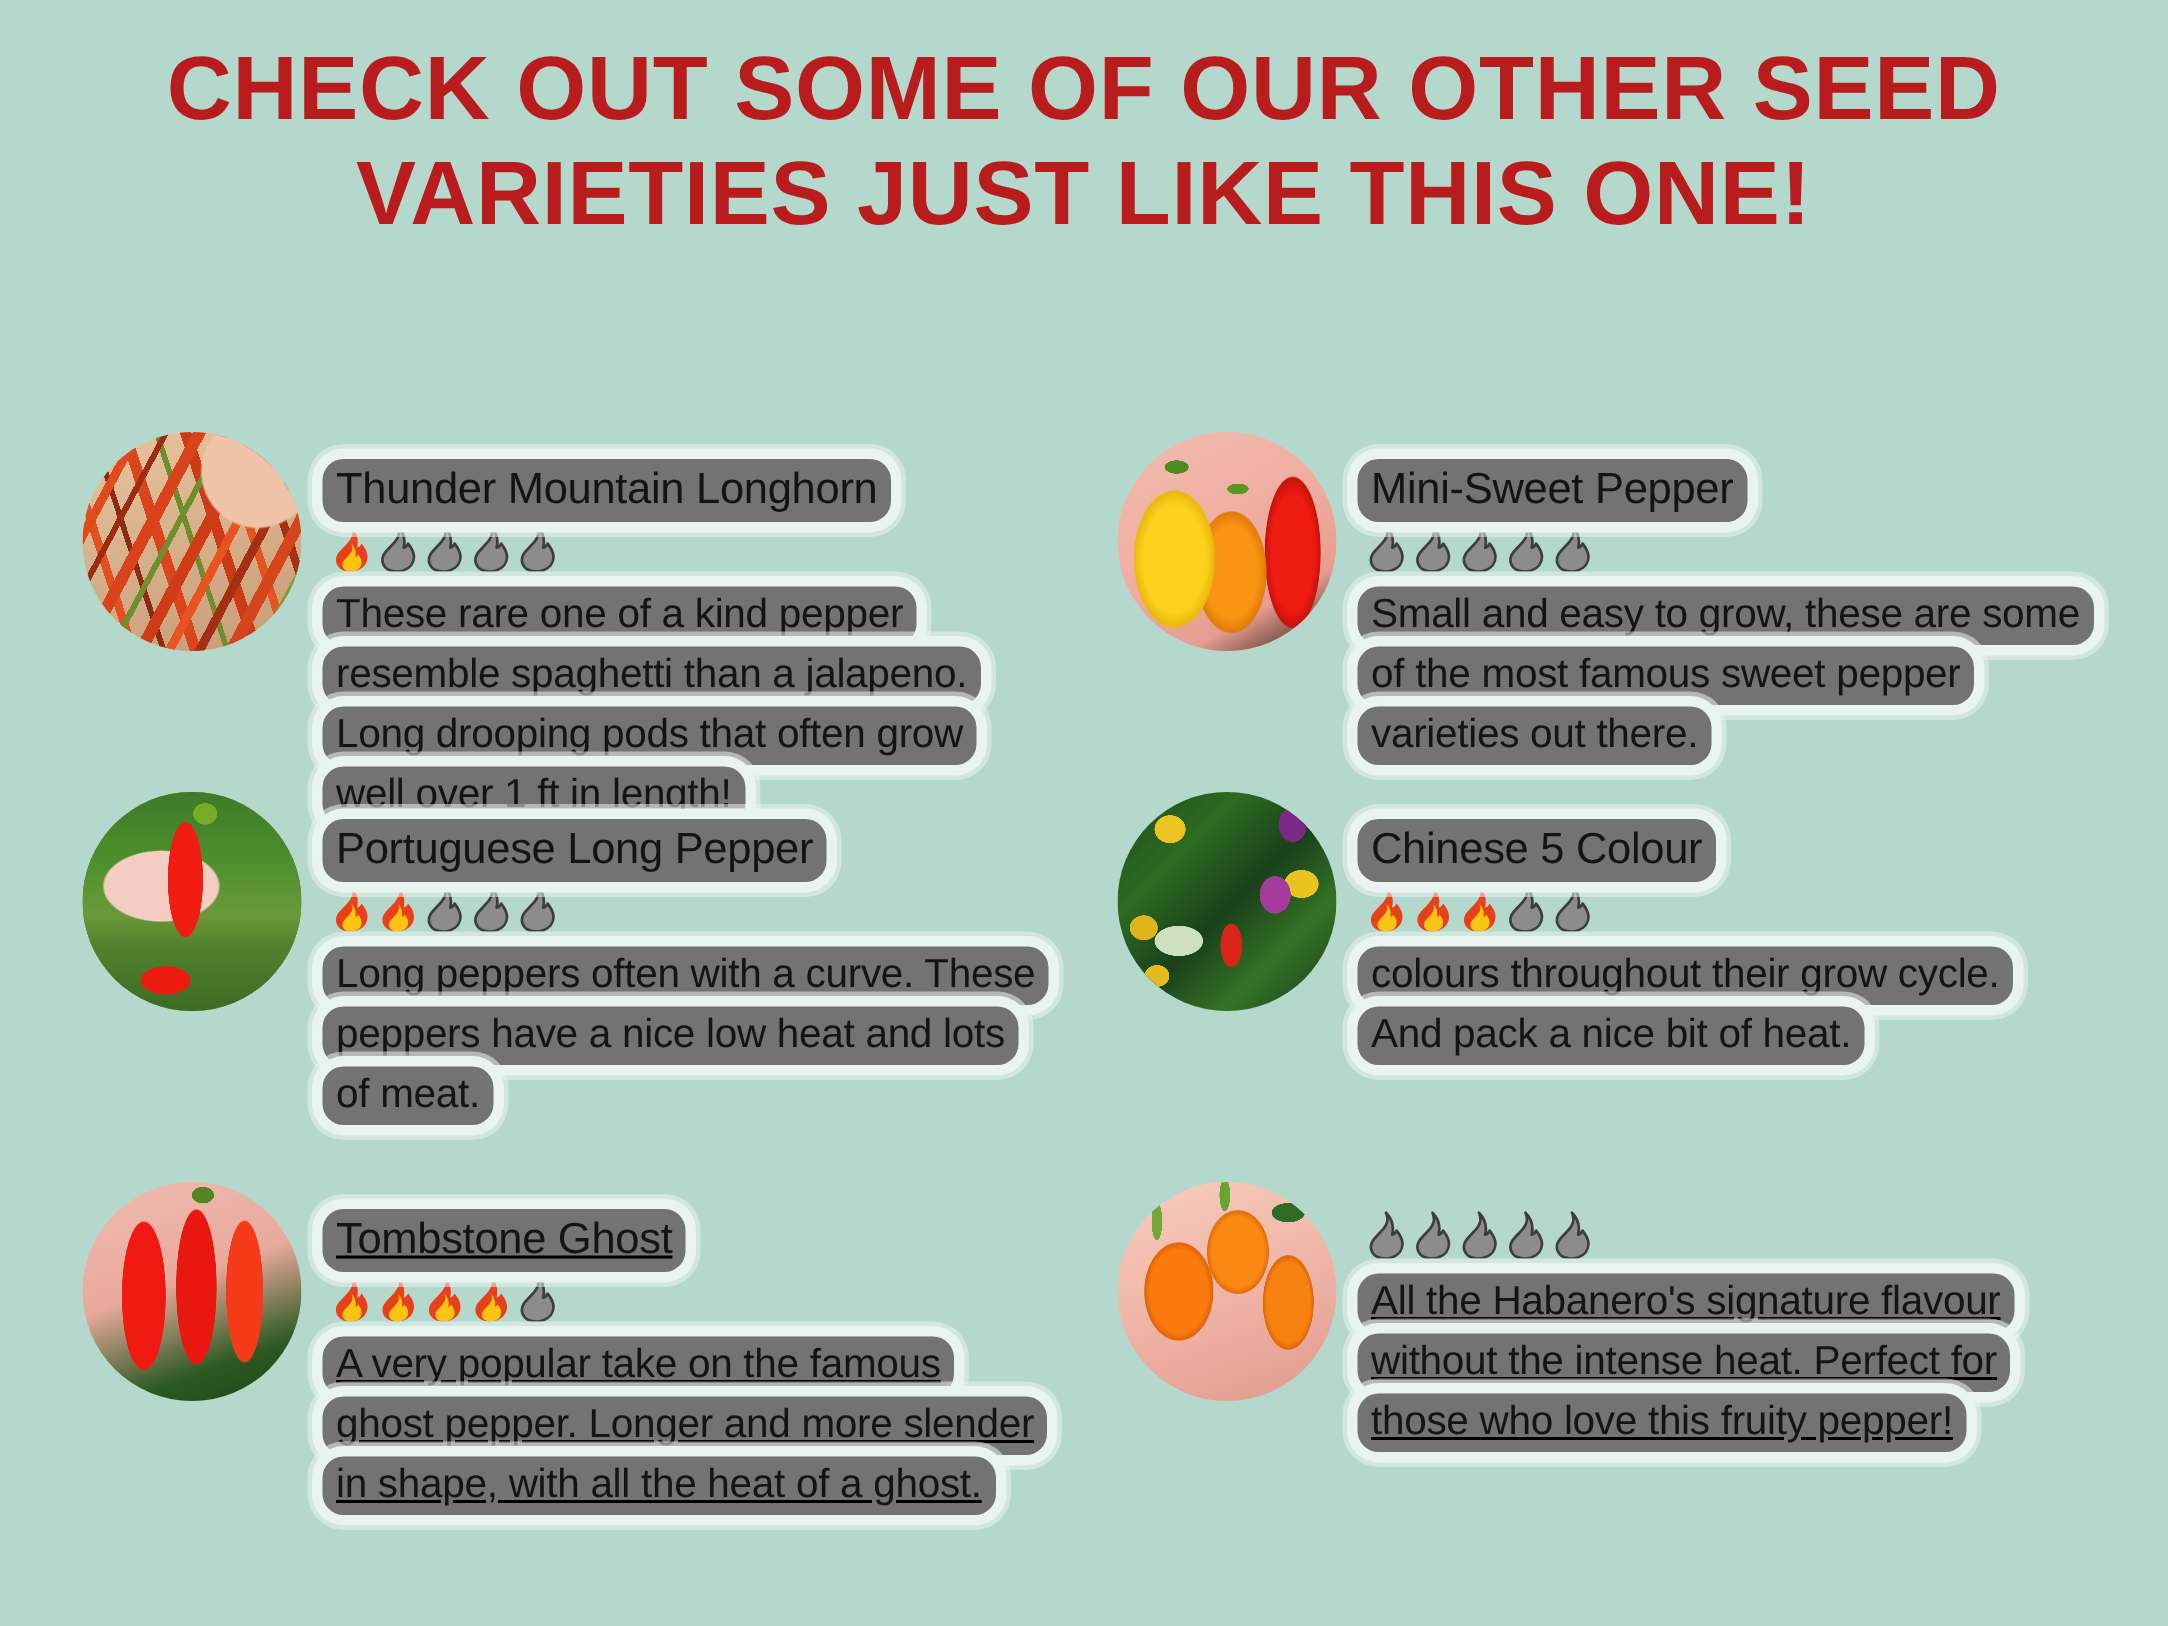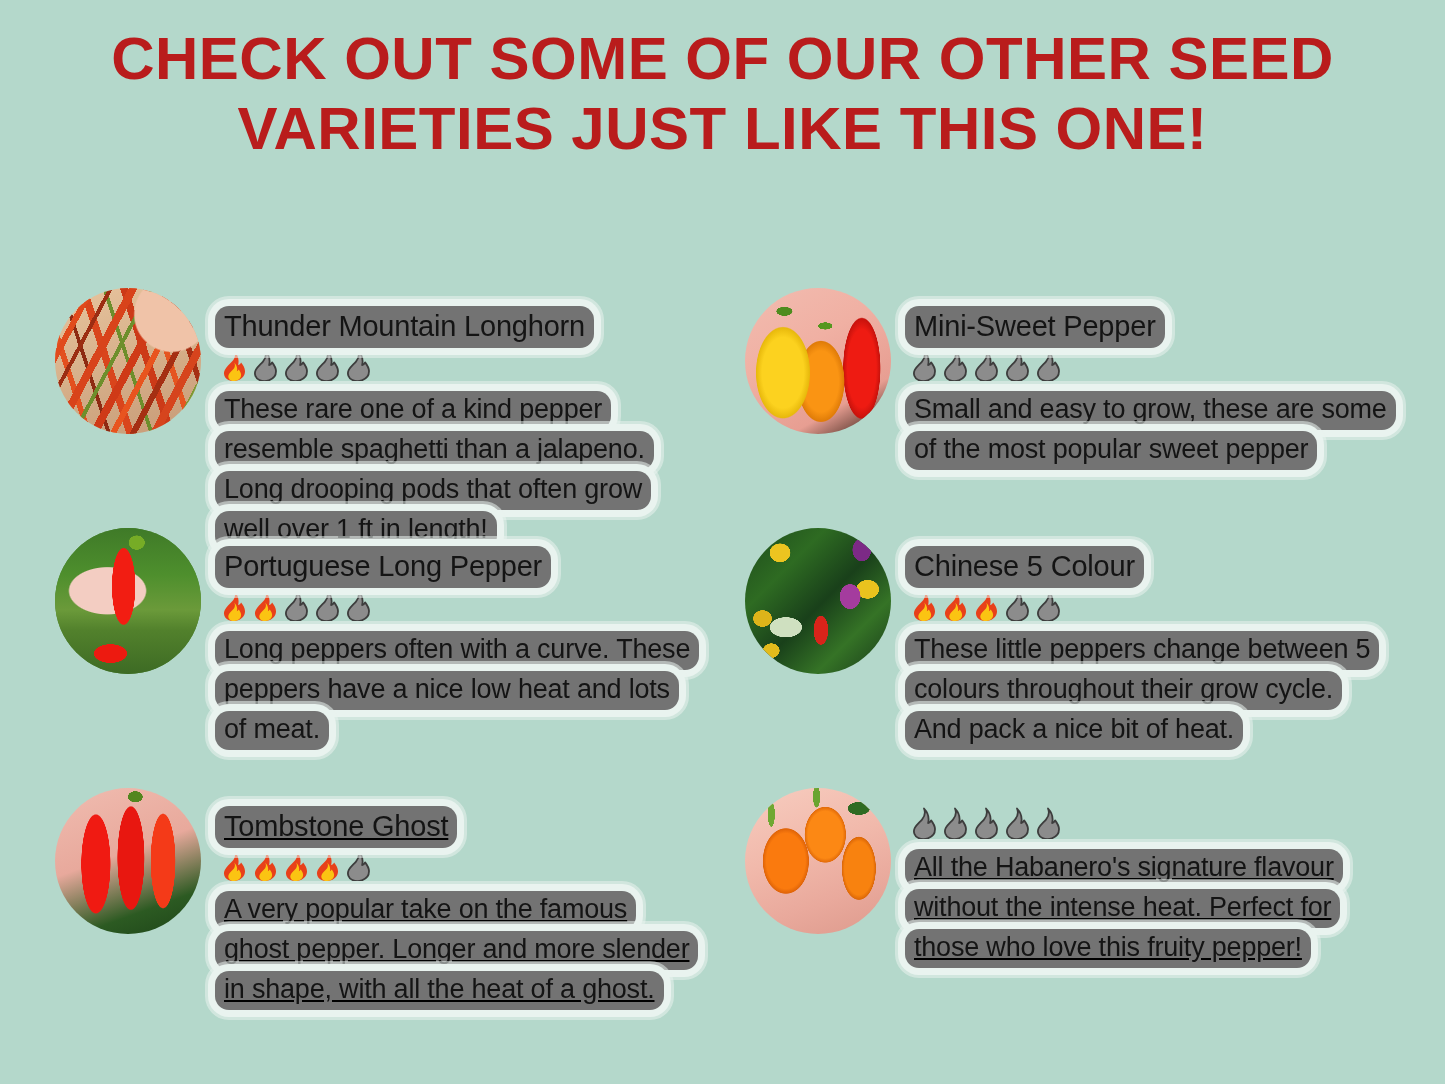--- a/index.html
+++ b/index.html
@@ -218,21 +218,22 @@
               <path d="M15 1.5c2.2 5.2.4 8.3-2 11.1-2.5 2.9-5.6 5.3-7.2 8.3-2 3.8-.4 8.4 3.6 10.1 2.8 1.2 6.5 1.3 9.5.3 4.6-1.5 7.2-5.2 7.1-9.3-.1-3.5-1.9-6-3.9-8.6-.7 1.5-1.7 2.4-3 2.7 1.2-4.9.1-10.2-4.1-14.6z" fill="#8c8c8c" stroke="#3d3d3d" stroke-width="1.8" stroke-linejoin="round"></path>
             </svg></span><span class="flame"><svg xmlns="http://www.w3.org/2000/svg" width="30" height="32" viewBox="0 0 30 32">
               <path d="M15 1.5c2.2 5.2.4 8.3-2 11.1-2.5 2.9-5.6 5.3-7.2 8.3-2 3.8-.4 8.4 3.6 10.1 2.8 1.2 6.5 1.3 9.5.3 4.6-1.5 7.2-5.2 7.1-9.3-.1-3.5-1.9-6-3.9-8.6-.7 1.5-1.7 2.4-3 2.7 1.2-4.9.1-10.2-4.1-14.6z" fill="#8c8c8c" stroke="#3d3d3d" stroke-width="1.8" stroke-linejoin="round"></path>
             </svg></span><span class="flame"><svg xmlns="http://www.w3.org/2000/svg" width="30" height="32" viewBox="0 0 30 32">
               <path d="M15 1.5c2.2 5.2.4 8.3-2 11.1-2.5 2.9-5.6 5.3-7.2 8.3-2 3.8-.4 8.4 3.6 10.1 2.8 1.2 6.5 1.3 9.5.3 4.6-1.5 7.2-5.2 7.1-9.3-.1-3.5-1.9-6-3.9-8.6-.7 1.5-1.7 2.4-3 2.7 1.2-4.9.1-10.2-4.1-14.6z" fill="#8c8c8c" stroke="#3d3d3d" stroke-width="1.8" stroke-linejoin="round"></path>
             </svg></span><span class="flame"><svg xmlns="http://www.w3.org/2000/svg" width="30" height="32" viewBox="0 0 30 32">
               <path d="M15 1.5c2.2 5.2.4 8.3-2 11.1-2.5 2.9-5.6 5.3-7.2 8.3-2 3.8-.4 8.4 3.6 10.1 2.8 1.2 6.5 1.3 9.5.3 4.6-1.5 7.2-5.2 7.1-9.3-.1-3.5-1.9-6-3.9-8.6-.7 1.5-1.7 2.4-3 2.7 1.2-4.9.1-10.2-4.1-14.6z" fill="#8c8c8c" stroke="#3d3d3d" stroke-width="1.8" stroke-linejoin="round"></path>
             </svg></span></div>
       <div class="lines desc">
           <span class="line">Small and easy to grow, these are some</span>
-          <span class="line">of the most popular sweet pepper</span>
+          <span class="line">of the most famous sweet pepper</span>
+          <span class="line">varieties out there.</span>
         </div>
     </div>
   </div>
 
   <div class="card col-left row-2">
     <div class="thumb">
         <div class="ph ph-portuguese" title="long curved red pepper resting on an open hand over grass"></div>
       </div>
     <div class="body">
       <div class="lines name">
@@ -275,21 +276,20 @@
               <path d="M15.3 13.4c1.4 3.3.3 5.4-1.3 7.2-1.6 1.9-3.4 3.3-4.3 5.1-1 2.2-.1 4.7 2.2 5.7 1.8.8 4.2.8 6 .1 2.8-1 4.3-3.3 4.2-5.7-.1-2.1-1.2-3.6-2.4-5.2-.4.9-1 1.4-1.8 1.6.8-3-.1-5.9-2.6-8.8z" fill="#fbc412"></path>
             </svg></span><span class="flame"><svg xmlns="http://www.w3.org/2000/svg" width="30" height="32" viewBox="0 0 30 32">
               <path d="M15 1.5c2.2 5.2.4 8.3-2 11.1-2.5 2.9-5.6 5.3-7.2 8.3-2 3.8-.4 8.4 3.6 10.1 2.8 1.2 6.5 1.3 9.5.3 4.6-1.5 7.2-5.2 7.1-9.3-.1-3.5-1.9-6-3.9-8.6-.7 1.5-1.7 2.4-3 2.7 1.2-4.9.1-10.2-4.1-14.6z" fill="#e8401a"></path>
               <path d="M15.3 13.4c1.4 3.3.3 5.4-1.3 7.2-1.6 1.9-3.4 3.3-4.3 5.1-1 2.2-.1 4.7 2.2 5.7 1.8.8 4.2.8 6 .1 2.8-1 4.3-3.3 4.2-5.7-.1-2.1-1.2-3.6-2.4-5.2-.4.9-1 1.4-1.8 1.6.8-3-.1-5.9-2.6-8.8z" fill="#fbc412"></path>
             </svg></span><span class="flame"><svg xmlns="http://www.w3.org/2000/svg" width="30" height="32" viewBox="0 0 30 32">
               <path d="M15 1.5c2.2 5.2.4 8.3-2 11.1-2.5 2.9-5.6 5.3-7.2 8.3-2 3.8-.4 8.4 3.6 10.1 2.8 1.2 6.5 1.3 9.5.3 4.6-1.5 7.2-5.2 7.1-9.3-.1-3.5-1.9-6-3.9-8.6-.7 1.5-1.7 2.4-3 2.7 1.2-4.9.1-10.2-4.1-14.6z" fill="#8c8c8c" stroke="#3d3d3d" stroke-width="1.8" stroke-linejoin="round"></path>
             </svg></span><span class="flame"><svg xmlns="http://www.w3.org/2000/svg" width="30" height="32" viewBox="0 0 30 32">
               <path d="M15 1.5c2.2 5.2.4 8.3-2 11.1-2.5 2.9-5.6 5.3-7.2 8.3-2 3.8-.4 8.4 3.6 10.1 2.8 1.2 6.5 1.3 9.5.3 4.6-1.5 7.2-5.2 7.1-9.3-.1-3.5-1.9-6-3.9-8.6-.7 1.5-1.7 2.4-3 2.7 1.2-4.9.1-10.2-4.1-14.6z" fill="#8c8c8c" stroke="#3d3d3d" stroke-width="1.8" stroke-linejoin="round"></path>
             </svg></span></div>
       <div class="lines desc">
-          <span class="line">These little peppers change between 5</span>
           <span class="line">colours throughout their grow cycle.</span>
           <span class="line">And pack a nice bit of heat.</span>
         </div>
     </div>
   </div>
 
   <div class="card col-left row-3">
     <div class="thumb">
         <div class="ph ph-ghost" title="three long red ghost peppers held in a hand"></div>
       </div>

